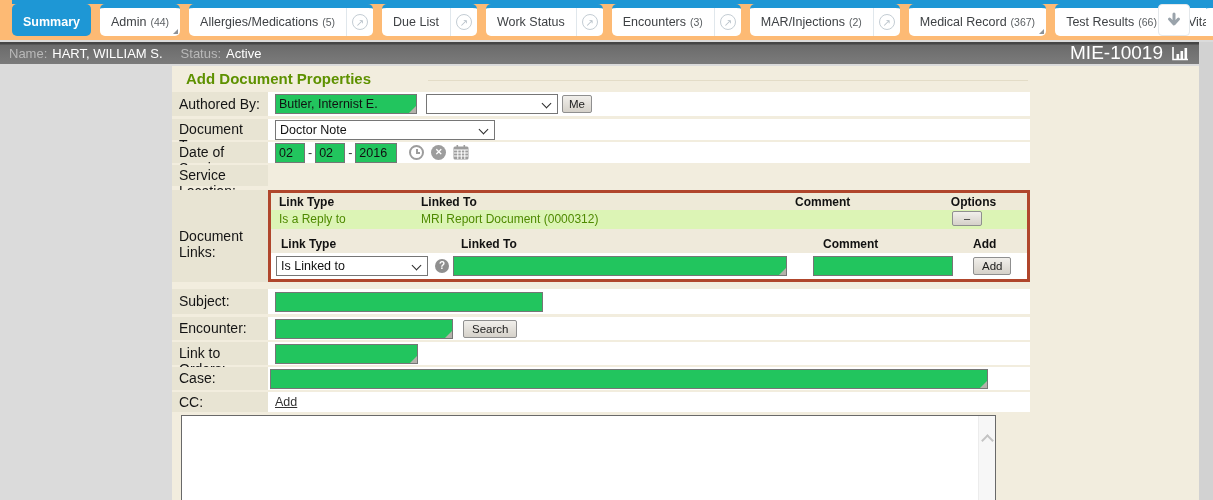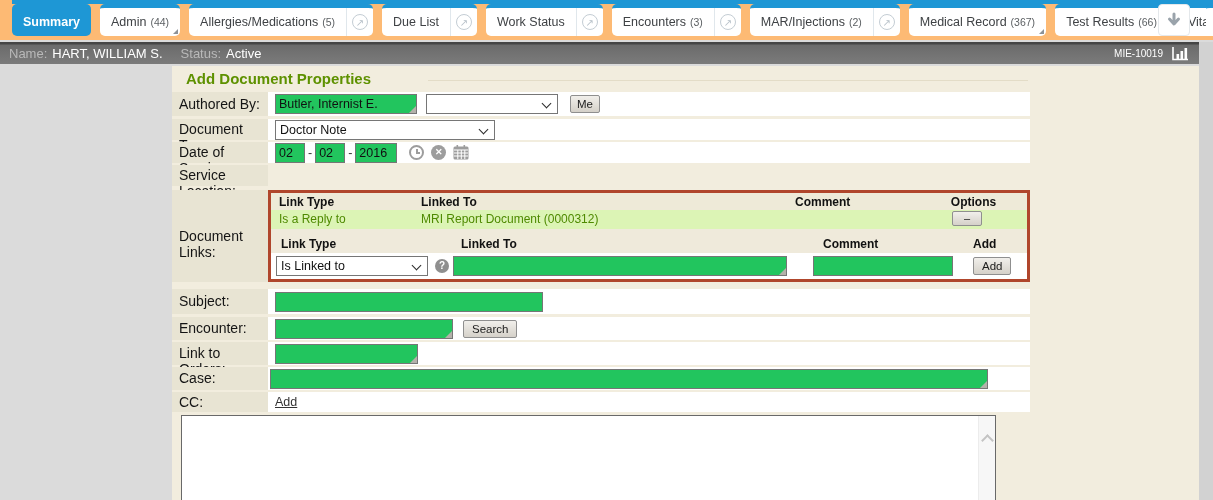--- a/index.html
+++ b/index.html
@@ -20,21 +20,21 @@
   .circ { width:16px; height:16px; border-radius:50%; border:1.5px solid #c4cdd4; color:#b5bfc7; font-size:10px; display:flex; align-items:center; justify-content:center; }
   .scrollbtn { position:absolute; top:4px; right:23px; width:32px; height:32px; background:#fff; border:1px solid #e4e8eb; border-radius:4px; display:flex; align-items:center; justify-content:center; cursor:pointer; }
   .sliver { position:absolute; top:4px; right:0; width:7px; height:32px; background:#fff; border-top:4px solid #1e97d5; border-radius:5px 0 0 5px; }
 
   
   .pbar { position:absolute; top:42px; left:0; width:1199px; height:22px;
           background:linear-gradient(#454545 0, #454545 2px, #6b6b6b 3px, #7b7b7b 100%);
           display:flex; align-items:center; padding:0 9px; color:#fff; font-size:13px; }
   .pbar .dim { color:#b9b9b9; margin-right:5px; }
   .pbar .val { margin-right:18px; }
-  .pbar .right { margin-left:auto; display:flex; align-items:center; gap:8px; font-size:10px; }
+  .pbar .right { margin-left:auto; display:flex; align-items:center; gap:8px; font-size:19px; }
 
   .rstrip { position:absolute; top:42px; right:0; width:14px; height:458px; background:#d2d2d2; }
 
   
   .formarea { position:absolute; top:66px; left:172px; width:1027px; height:434px; background:#f2edde; }
   .ptitle { position:absolute; left:14px; top:4px; font-size:15px; font-weight:bold; color:#5e9100; }
   .title-line { position:absolute; left:256px; top:14px; width:600px; height:1px; background:#e3dcc7; }
 
   .frow { position:absolute; left:0; display:flex; }
   .lab { width:96px; background:#e8e4d3; font-size:14px; color:#141414; padding:4px 2px 0 7px; flex:none; }
@@ -194,21 +194,21 @@
   <div class="ptitle">Add Document Properties</div>
   <div class="title-line"></div>
 
   <div class="frow" style="top:26px; height:24px;">
     <div class="lab">Authored By:</div>
     <div class="fld">
       <span class="iw">
           <input class="inp" style="width: 142px;" value="Butler, Internist E.">
         </span>
       <div class="sel" style="width:132px; margin-left:9px;"><span></span></div>
-      <button class="btn" style="margin-left:12px; width:30px; padding:0;">Me</button>
+      <button class="btn" style="margin-left:4px; width:30px; padding:0;">Me</button>
     </div>
   </div>
 
   <div class="frow" style="top:53px; height:21px;">
     <div class="lab" style="padding-top:2px;">Document Type:</div>
     <div class="fld">
       <div class="sel" style="width:220px;"><span>Doctor Note</span></div>
     </div>
   </div>
 

